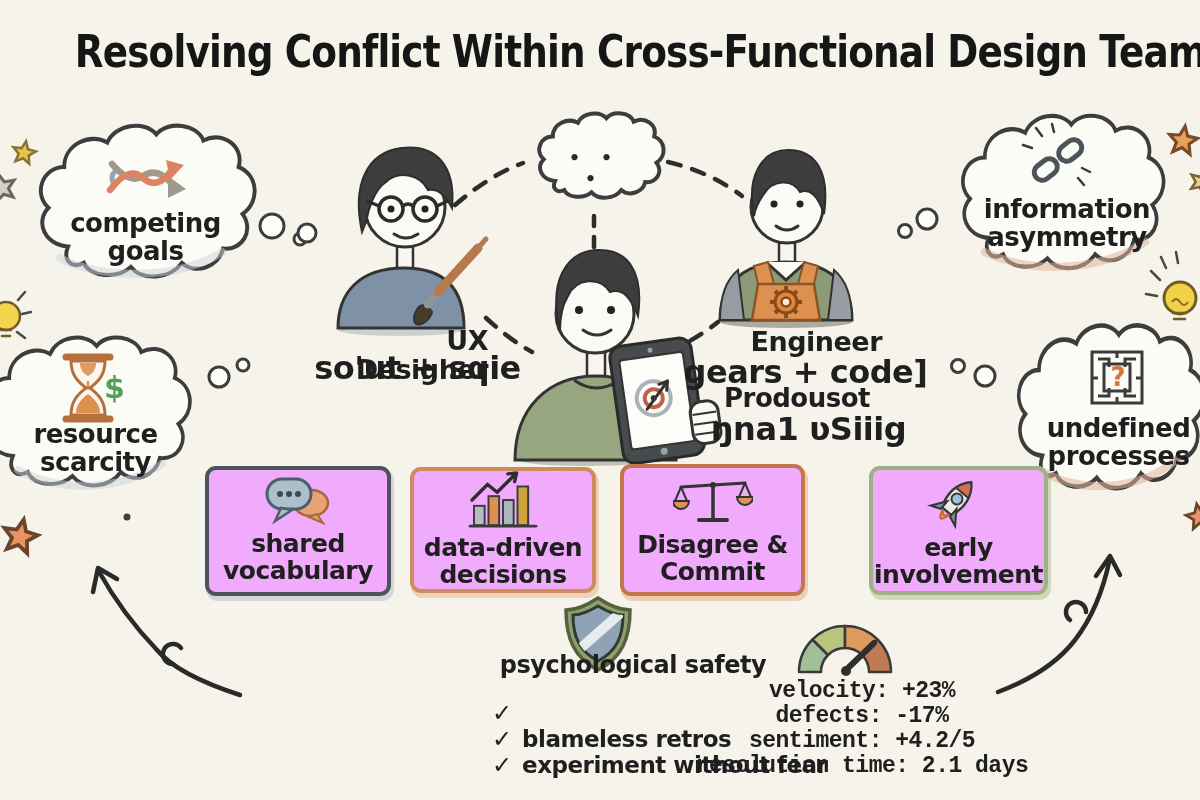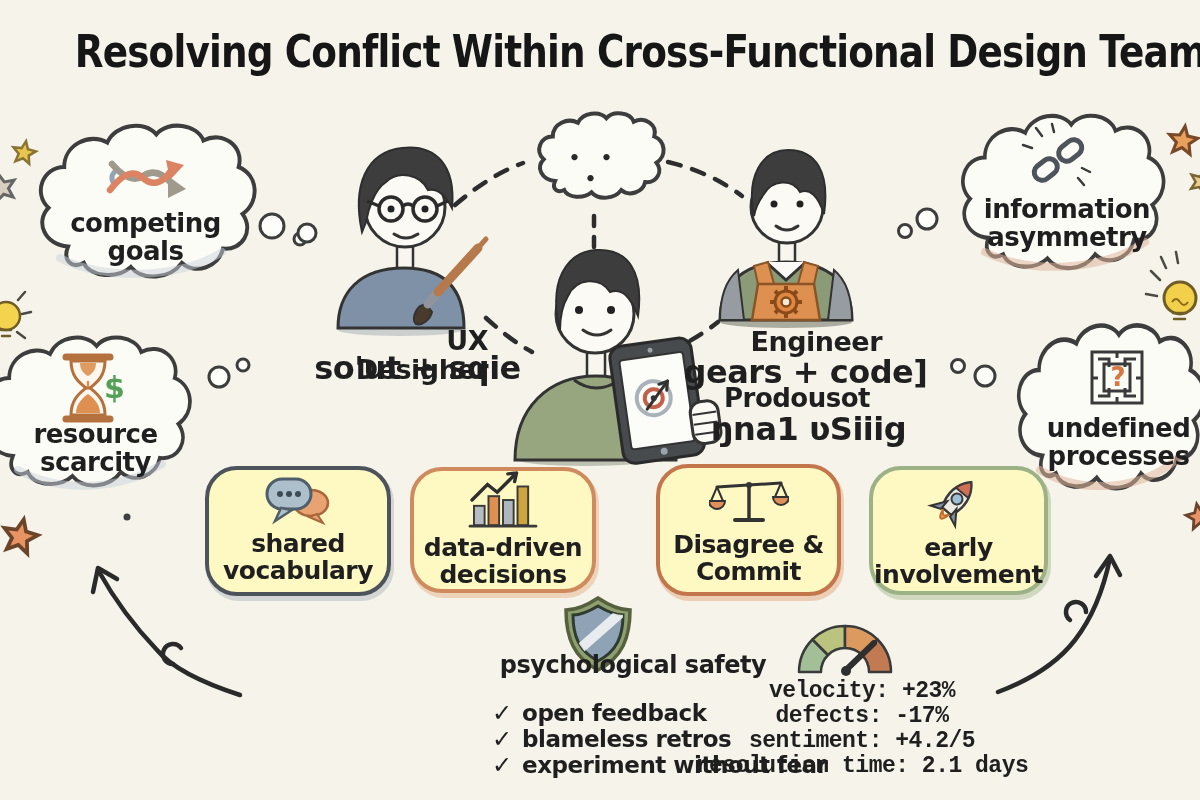--- a/index.html
+++ b/index.html
@@ -23,28 +23,28 @@
   .role-row .label{white-space:nowrap;font-size:32px;}
   #designer-name{left:318px;top:327px;width:170px;}
   #designer-tools{left:322px;top:351px;width:185px;}
   #engineer-name{left:712px;top:328px;width:170px;}
   #engineer-tools{left:700px;top:355px;width:205px;}
   #product-name{left:712px;top:385px;width:170px;font-size:26px;}
   #product-tools{left:708px;top:412px;width:195px;}
   #dollar-sign{left:104px;top:370px;font-size:30px;font-weight:bold;color:#55a058;}
   #maze-question{left:1106px;top:362px;width:24px;font-size:26px;font-weight:bold;
                  color:#d87840;text-align:center;}
-  .strategy-box{position:absolute;background:#fef9c3;border-radius:32px;
+  .strategy-box{position:absolute;background:#f0abfc;border-radius:11px;
      display:flex;flex-direction:column;align-items:center;justify-content:center;gap:4px;}
   .strategy-box .label{font-size:25px;}
   #box-1{left:205px;top:466px;width:178px;height:122px;border:4.5px solid #4d535a;
          box-shadow:2px 4px 0 1px rgba(150,160,172,.35);}
   #box-2{left:410px;top:467px;width:178px;height:118px;border:4.5px solid #cf8a5e;
          box-shadow:2px 4px 0 1px rgba(226,162,112,.4);}
-  #box-3{left:656px;top:464px;width:177px;height:124px;border:4.5px solid #c3764c;
+  #box-3{left:620px;top:464px;width:177px;height:124px;border:4.5px solid #c3764c;
          box-shadow:2px 4px 0 1px rgba(220,150,100,.4);}
   #box-4{left:869px;top:466px;width:171px;height:121px;border:4.5px solid #9cb286;
          box-shadow:2px 4px 0 1px rgba(165,185,140,.45);justify-content:center;}
   #psych-title{left:440px;top:653px;width:322px;font-size:24px;margin-left:32px;}
   #checklist{left:492px;top:700px;display:flex;flex-direction:column;gap:1px;}
   .check-row{display:flex;align-items:center;gap:10px;height:25px;}
   .check-mark{font-weight:bold;font-size:24px;color:#1f1f1f;}
   .check-text{font-weight:bold;font-size:23px;color:#1f1f1f;letter-spacing:-0.5px;}
   #metrics{left:672px;top:679px;width:380px;display:flex;flex-direction:column;}
   .metric-line{font-weight:bold;font-size:23px;color:#1f1f1f;text-align:center;
@@ -370,21 +370,20 @@
     </g>
   </svg>
   <span class="label">early
 involvement</span>
 </div>
 
 <div class="abs label" id="psych-title">psychological safety</div>
 <div class="abs" id="checklist">
   <div class="check-row">
     <span class="check-mark">✓</span>
-    <span class="check-text">open feedback</span>
   </div>
   <div class="check-row">
     <span class="check-mark">✓</span>
     <span class="check-text">blameless retros</span>
   </div>
   <div class="check-row">
     <span class="check-mark">✓</span>
     <span class="check-text">experiment without fear</span>
   </div>
 </div>

